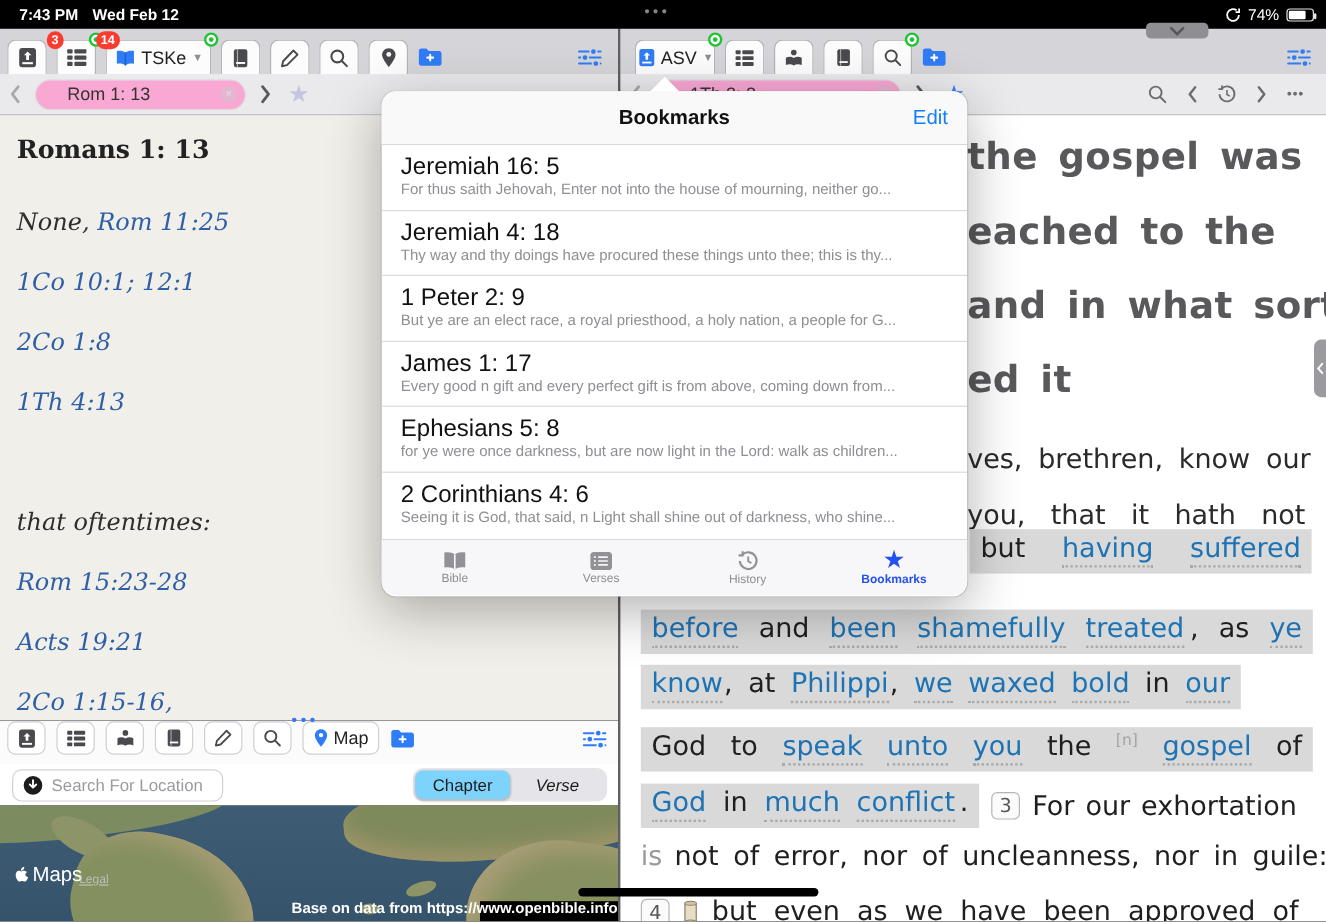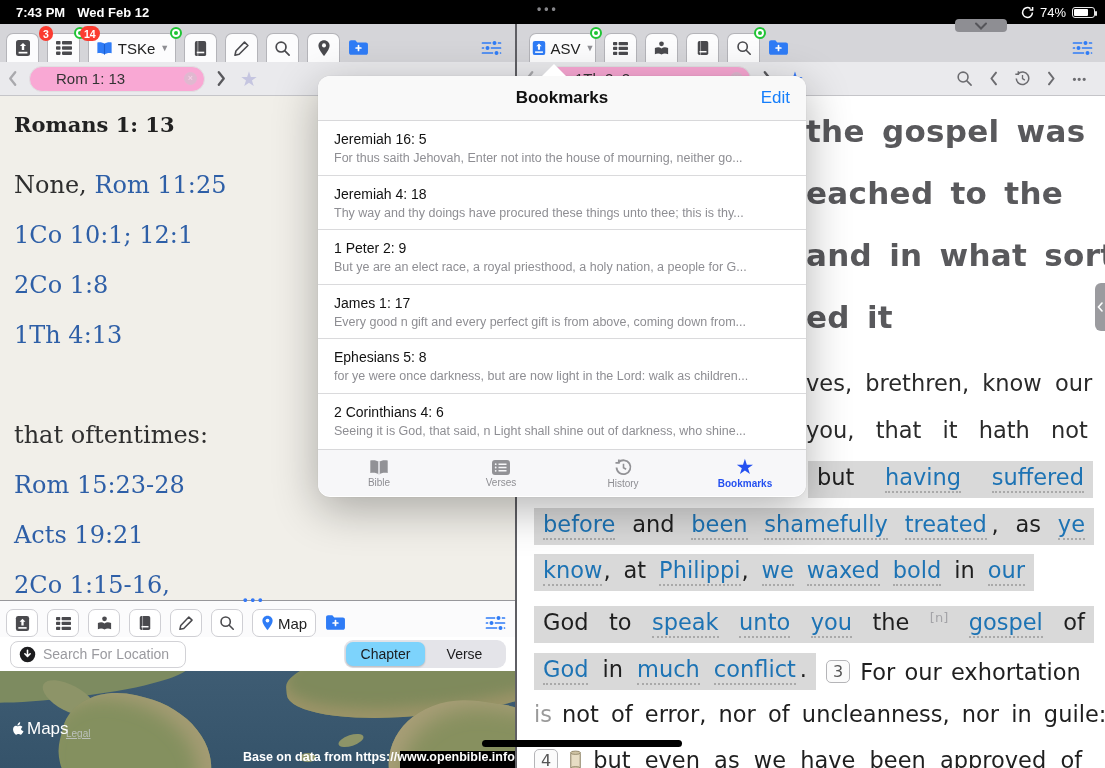--- a/index.html
+++ b/index.html
@@ -37,37 +37,37 @@
   .field{height:26px;background:#f9a8d4;border-radius:13px;border:1px solid #e0e0e2;display:flex;align-items:center;
          position:relative;font-size:15px;color:#333;}
   .clear-x{position:absolute;right:7px;width:13px;height:13px;border-radius:50%;background:#c9c9ce;color:#fff;
            font-size:9px;display:flex;align-items:center;justify-content:center;line-height:1;}
   .chev{display:flex;align-items:center;}
 
   
   .lp{position:absolute;left:0;top:24px;width:516px;height:576px;background:#f1efe9;}
   .lp-content{padding:12px 14px 0;font-family:"DejaVu Serif","Liberation Serif",serif;color:#2e2e2e;}
   .lp-title{font-size:21px;font-weight:700;color:#222;margin:4px 0 36px 0;}
-  .cline{font-size:24px;line-height:25px;margin:0 0 25px 0;white-space:nowrap;}
+  .cline{font-size:20px;line-height:25px;margin:0 0 25px 0;white-space:nowrap;font-style:italic;}
   .slink{color:#2e5fa7;}
   .gap-big{margin-top:75px;}
 
   
   .mp{position:absolute;left:0;top:600px;width:516px;height:168px;background:#fff;border-top:1px solid #97979b;}
   .mp-dots{position:absolute;left:243px;top:-9px;color:#3478f6;font-size:13px;font-weight:700;letter-spacing:3px;z-index:6;}
-  .mp-toolbar{height:36px;background:#fbfbfc;display:flex;align-items:flex-end;padding:0 8px 0 6px;}
+  .mp-toolbar{height:36px;background:#fbfbfc;display:flex;align-items:flex-start;padding:0 8px 0 6px;}
   .mtab{position:relative;height:28px;background:#fff;border:1px solid #cfcfd4;border-radius:7px;
         display:flex;align-items:center;justify-content:center;margin-right:9px;gap:4px;}
   .mtab.sq{width:32px;}
   .mp-searchrow{height:34px;background:#fff;display:flex;align-items:center;padding:0 10px;}
   .loc-field{width:176px;height:27px;border:1px solid #d2d2d6;border-radius:8px;display:flex;align-items:center;
              gap:7px;padding:0 8px;font-size:14px;color:#9a9a9f;}
   .seg{margin-left:auto;width:162px;height:28px;background:#e4e4e9;border-radius:9px;padding:2px;display:flex;font-size:14px;color:#1c1c1e;}
   .seg .on{flex:1;background:#7dd3fc;border-radius:7px;box-shadow:0 1px 2px rgba(0,0,0,.2);display:flex;align-items:center;justify-content:center;font-weight:400;}
-  .seg .off{flex:1;display:flex;align-items:center;justify-content:center;}
+  .seg .off{flex:1;display:flex;align-items:center;justify-content:center;font-style:italic;}
   .map{position:relative;height:97px;overflow:hidden;background:linear-gradient(180deg,#3e5c73,#35536a);}
   .land{position:absolute;}
   .maps-logo{position:absolute;left:12px;top:48px;color:#fff;font-size:17px;display:flex;align-items:center;gap:3px;}
   .legal{position:absolute;left:66px;top:57px;color:#c9cdd2;font-size:10px;text-decoration:underline;opacity:.8;}
   .attr-bg{position:absolute;left:400px;top:80px;width:116px;height:17px;background:#000;}
   .attribution{position:absolute;left:243px;top:79px;color:#fff;font-size:12.5px;font-weight:700;white-space:nowrap;}
 
   
   .rp{position:absolute;left:517px;top:24px;width:588px;height:744px;background:#fff;}
   .rp .toolbar{padding-left:12px;}
@@ -99,21 +99,21 @@
   .popup{position:absolute;left:318px;top:76px;width:488px;height:421px;background:#fff;border-radius:12px;
          box-shadow:0 12px 45px rgba(0,0,0,.30),0 0 1px rgba(0,0,0,.2);z-index:50;}
   .popup-arrow{position:absolute;left:223px;top:-12px;width:0;height:0;border-left:13px solid transparent;
                border-right:13px solid transparent;border-bottom:13px solid #fff;}
   .pp-header{height:45px;background:#f9f9f9;border-bottom:1px solid #d8d8da;border-radius:12px 12px 0 0;
              display:flex;align-items:center;justify-content:center;position:relative;}
   .pp-title{font-size:17px;font-weight:700;color:#111;}
   .pp-edit{position:absolute;right:16px;font-size:17px;color:#157efb;}
   .pp-list{height:328px;overflow:hidden;}
   .pp-item{height:54.6px;padding:7px 16px 0;border-bottom:1px solid #dadadc;}
-  .pp-ref{font-size:14px;color:#111;line-height:22px;}
+  .pp-ref{font-size:20px;color:#111;line-height:22px;}
   .pp-prev{font-size:12.5px;color:#8e8e93;line-height:17px;white-space:nowrap;overflow:hidden;}
   .pp-tabs{height:47px;background:#f7f7f9;border-radius:0 0 12px 12px;display:flex;}
   .pp-tab{flex:1;display:flex;flex-direction:column;align-items:center;justify-content:center;gap:1px;color:#8e8e93;}
   .pp-tab .lbl{font-size:10px;}
   .pp-tab.active{color:#2450f0;}
   .pp-star{font-size:21px;line-height:20px;}
 
   .home-indicator{position:absolute;left:482px;top:740px;width:200px;height:7px;background:#000;border-radius:4px;z-index:60;}
 
   .star{font-size:20px;line-height:1;}
@@ -534,21 +534,21 @@
 
     <div class="r-content">
       <div class="bigline" style="top:17px;">the gospel was</div>
       <div class="bigline" style="top:79px;">eached to the</div>
       <div class="bigline" style="top:141px;">and in what sort</div>
       <div class="bigline" style="top:203px;">ed it</div>
 
       <div class="midline ws1" style="top:274px;">ves, brethren, know our</div>
       <div class="midline ws2" style="top:321px;">you, that it hath not</div>
 
-      <div class="vrow" style="top:365px;left:273px;width:303px;justify-content:center;">
+      <div class="vrow" style="top:345px;left:273px;width:303px;justify-content:center;">
         <span style="margin-right:3px;">
           <svg width="15" height="21" viewBox="0 0 14 20">
               <rect x="2.5" y="2" width="9" height="16" rx="1.5" fill="#e7ddc4" stroke="#8f8468"></rect>
               <ellipse cx="7" cy="2.6" rx="4.6" ry="1.6" fill="#cfc3a4" stroke="#8f8468" stroke-width=".8"></ellipse>
               <ellipse cx="7" cy="17.4" rx="4.6" ry="1.6" fill="#cfc3a4" stroke="#8f8468" stroke-width=".8"></ellipse>
               <path d="M4.5 6.5h5M4.5 9h5M4.5 11.5h5" stroke="#a39877" stroke-width=".8"></path>
             </svg>
         </span>
         <span class="hl">
           <span class="pl">but</span>

